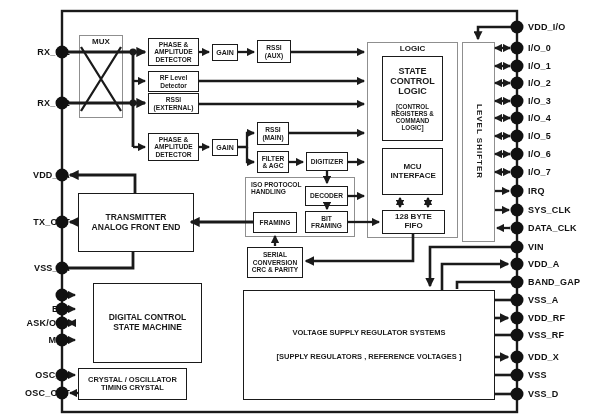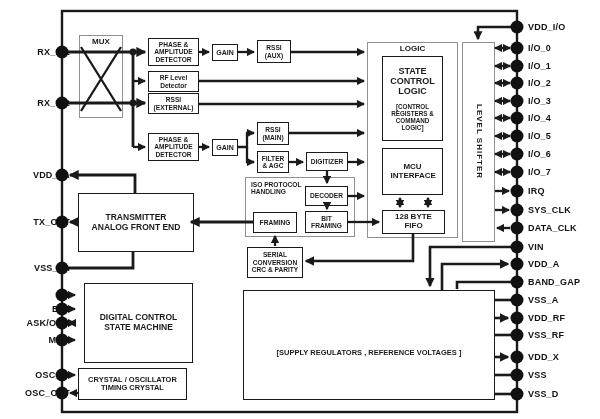--- a/index.html
+++ b/index.html
@@ -103,28 +103,29 @@
       <span style="width:34px">BIT FRAMING</span>
     </div>
 
     <div class="blk f65" style="left:247px;top:247px;width:56px;height:31px">
       <span style="width:48px">SERIAL CONVERSION CRC &amp; PARITY</span>
     </div>
 
     <div class="blk f85" style="left:78px;top:193px;width:116px;height:59px">
       <span style="width:98px">TRANSMITTER ANALOG FRONT END</span>
     </div>
-    <div class="blk f85" style="left:84px;top:283px;width:109px;height:80px">
+    <div class="blk f85" style="left:93px;top:283px;width:109px;height:80px">
       <span style="width:80px">DIGITAL CONTROL STATE MACHINE</span>
     </div>
     <div class="blk f75" style="left:78px;top:368px;width:109px;height:32px">
       <span style="width:100px">CRYSTAL / OSCILLATOR TIMING CRYSTAL</span>
     </div>
 
     <div class="blk col f75" style="left:243px;top:290px;width:252px;height:110px">
+      <span>VOLTAGE SUPPLY REGULATOR SYSTEMS</span>
       <span class="sub2">[SUPPLY REGULATORS , REFERENCE VOLTAGES ]</span>
     </div>
   </div>
 
   <svg class="wires" width="600" height="419" viewBox="0 0 600 419">
     <defs>
       <marker id="ah" viewBox="0 0 10 10" refX="8.6" refY="5" markerWidth="3.6" markerHeight="3.6" orient="auto-start-reverse" markerUnits="strokeWidth">
         <path d="M0,0 L10,5 L0,10 Z" fill="#1a1a1a"></path>
       </marker>
     </defs>

